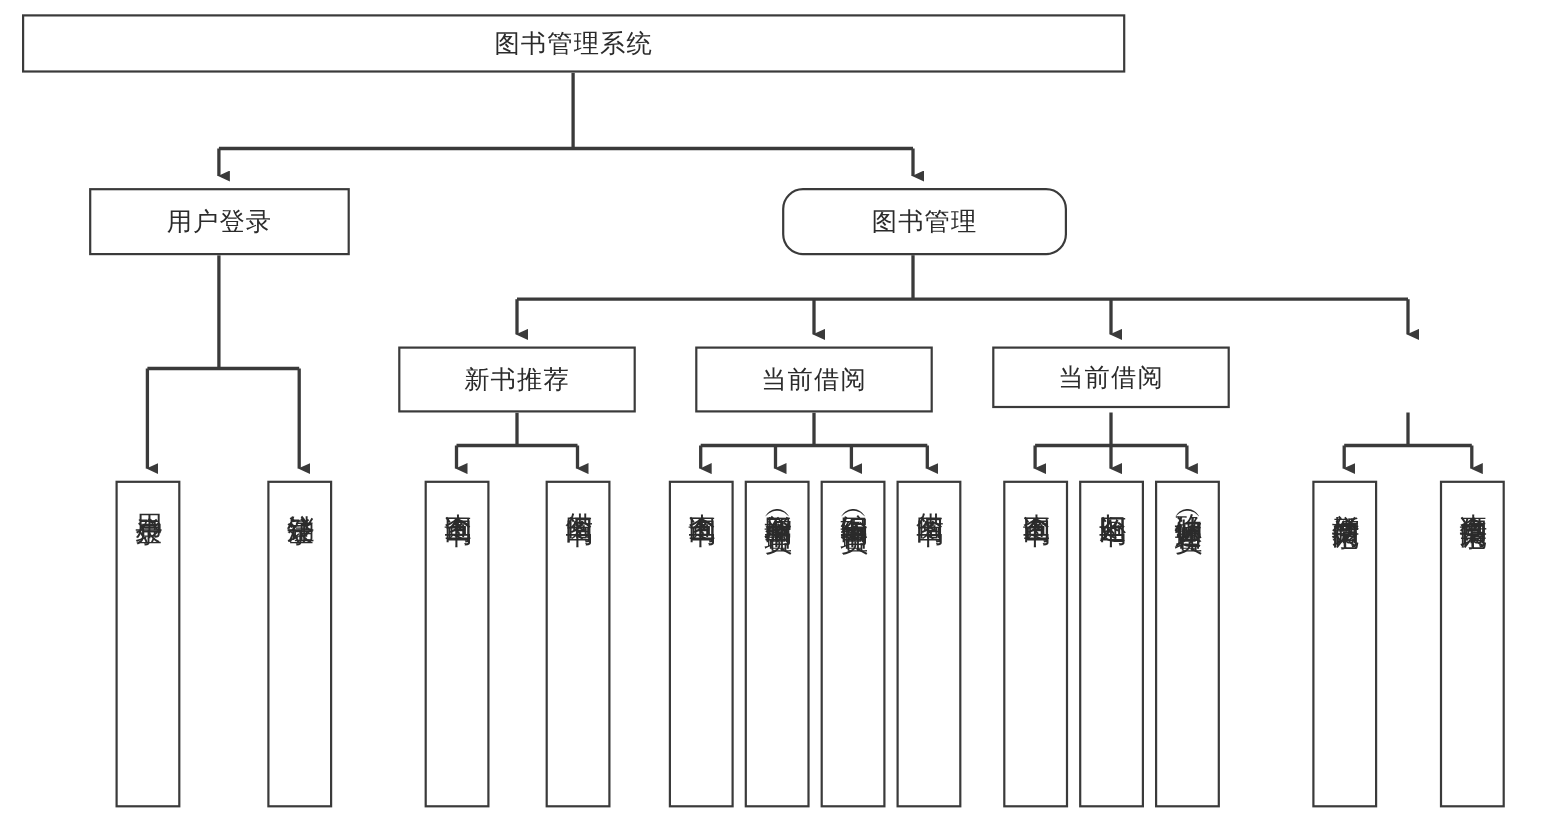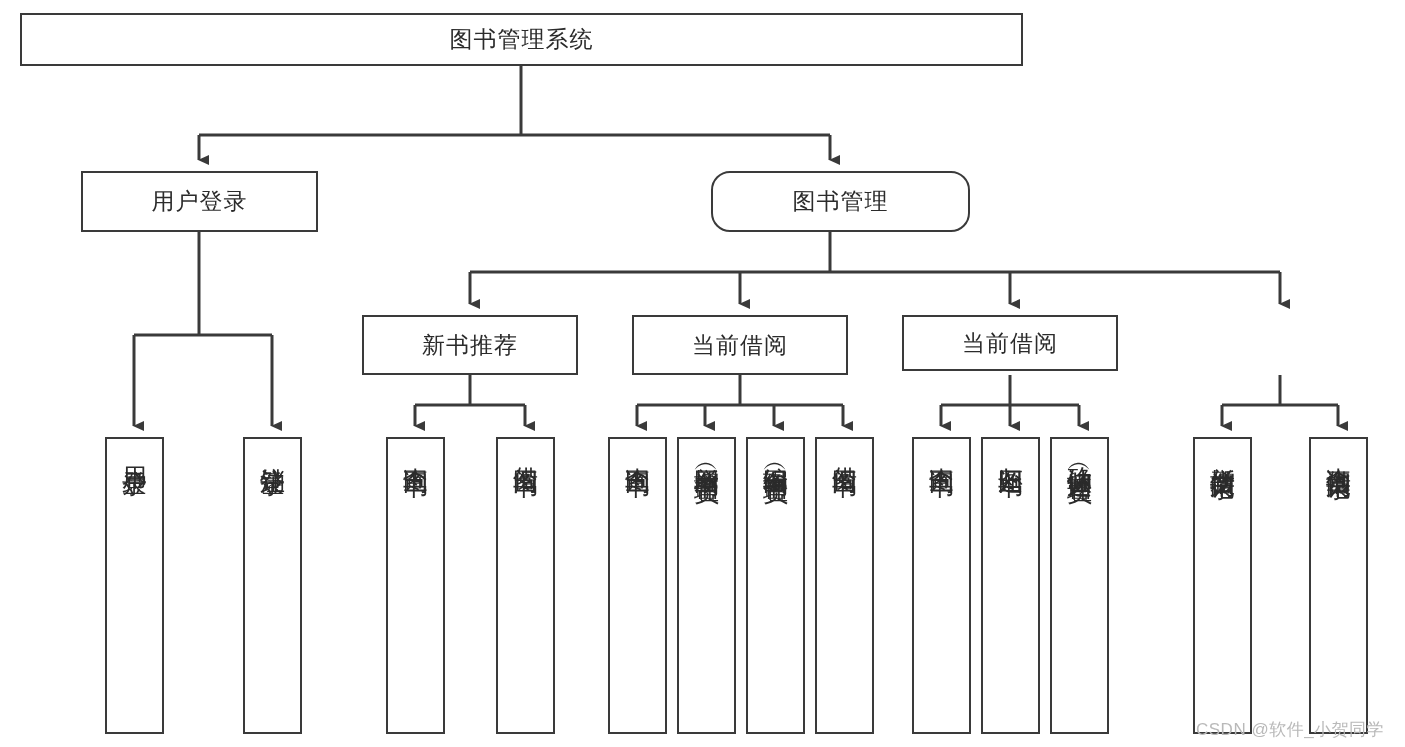--- a/index.html
+++ b/index.html
@@ -182,17 +182,14 @@
     <span class="vtext">确认归还（管理员）</span>
   </div>
 
   <div class="node v" style="left:1193px; top:437px; width:59px; height:297px;">
     <span class="vtext">新增借阅记录</span>
   </div>
   <div class="node v" style="left:1309px; top:437px; width:59px; height:297px;">
     <span class="vtext">查询借阅记录</span>
   </div>
 
-  <div class="watermark" style="left:1196px; top:718px;">
-    <span>CSDN @软件_小贺同学</span>
-  </div>
 
 </div>
 
 </body></html>

